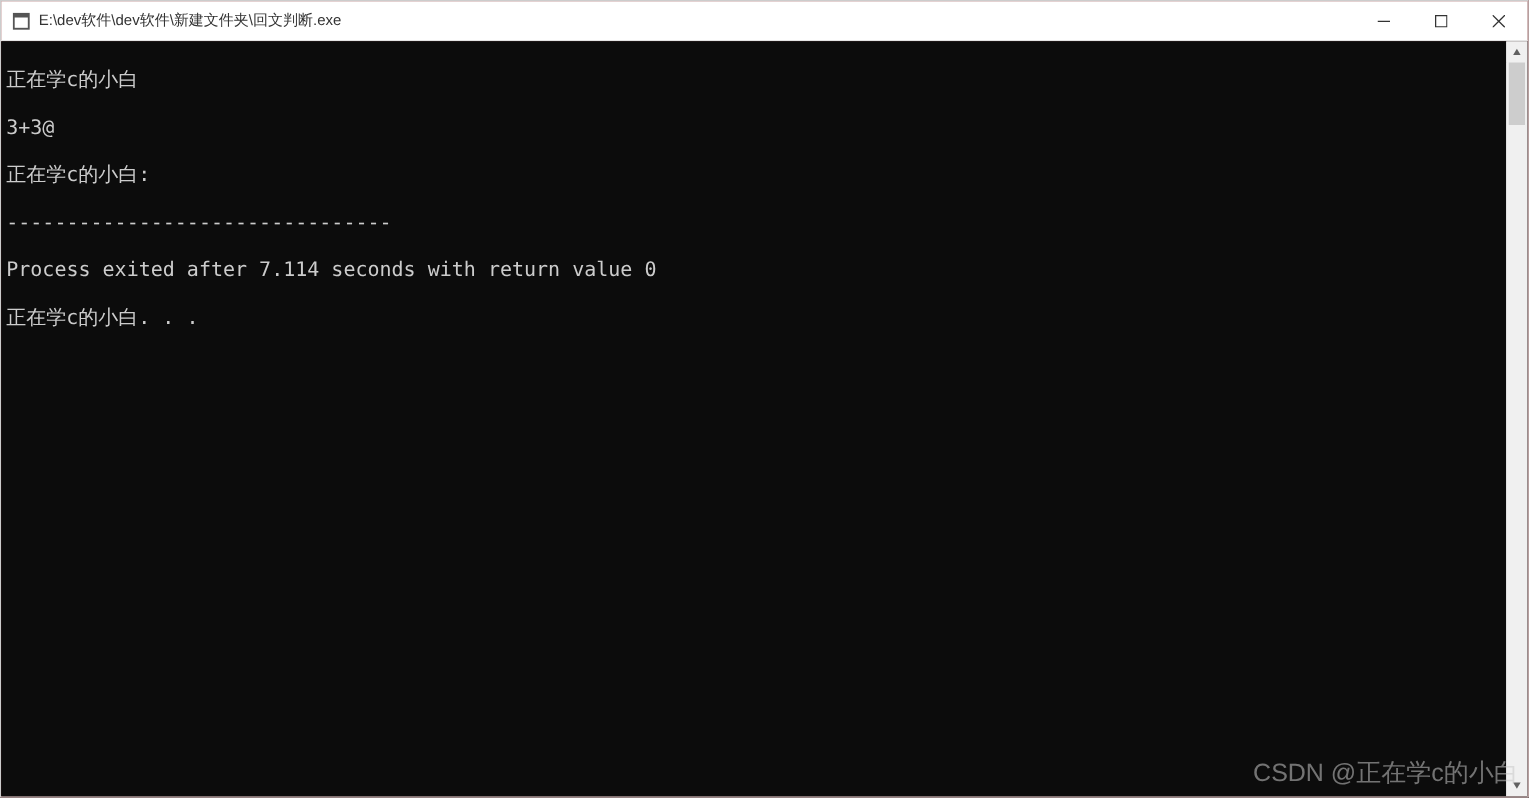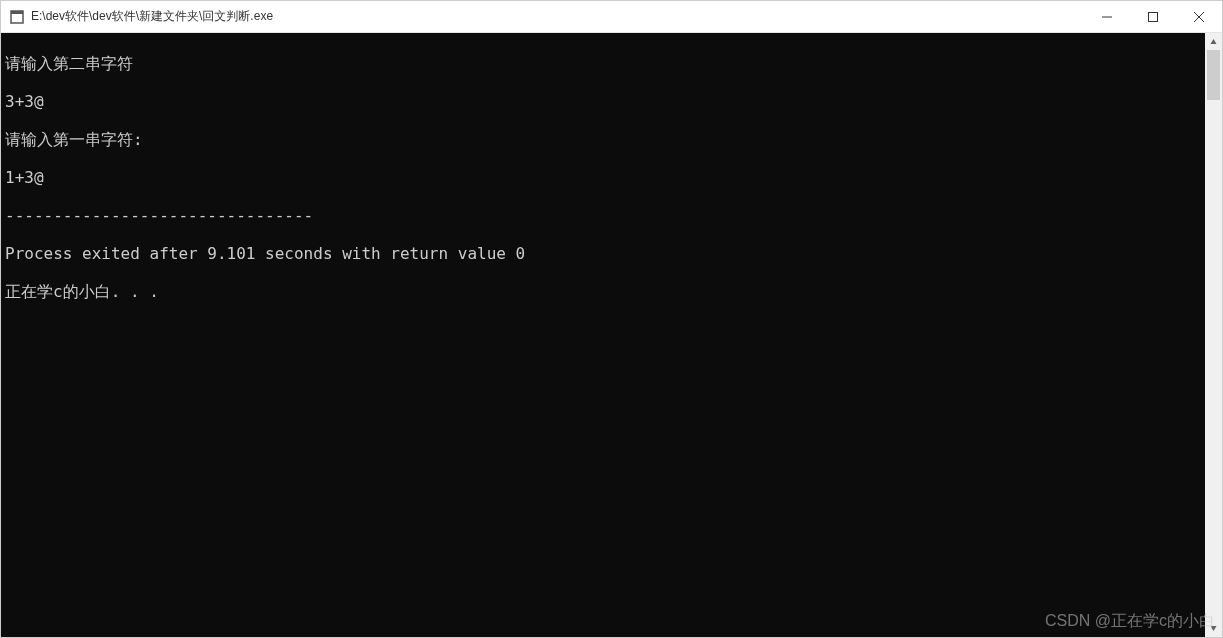--- a/index.html
+++ b/index.html
@@ -122,21 +122,21 @@
       left: 2px;
       right: 2px;
       height: 50px;
       background: #cdcdcd;
       cursor: pointer;
     }
     .watermark {
       position: absolute;
       bottom: 6px;
       right: 8px;
-      font-size: 16px;
+      font-size: 20px;
       color: rgba(200, 200, 200, 0.55);
       font-family: "Microsoft YaHei", sans-serif;
       pointer-events: none;
     }
   </style>
 </head>
 <body>
 
 <div class="window">
   <div class="titlebar">
@@ -161,26 +161,25 @@
       <div class="titlebar-btn close">
         <svg viewBox="0 0 10 10">
             <line x1="0" y1="0" x2="10" y2="10"></line>
             <line x1="10" y1="0" x2="0" y2="10"></line>
           </svg>
       </div>
     </div>
   </div>
   <div class="console-wrapper">
     <div class="console">
-<span class="console-line">请输入第二串字符</span>
+<span class="console-line">正在学c的小白</span>
 <span class="console-line">3+3@</span>
-<span class="console-line">请输入第一串字符:</span>
-<span class="console-line">1+3@</span>
+<span class="console-line">正在学c的小白:</span>
 <span class="console-line">--------------------------------</span>
-<span class="console-line">Process exited after 9.101 seconds with return value 0</span>
+<span class="console-line">Process exited after 7.114 seconds with return value 0</span>
 <span class="console-line">正在学c的小白. . .</span>
     </div>
     <div class="scrollbar">
       <div class="scrollbar-arrow">
         <svg viewBox="0 0 7 7">
             <polygon points="3.5,1 6.5,6 0.5,6" fill="#606060"></polygon>
           </svg>
       </div>
       <div class="scrollbar-track">
         <div class="scrollbar-thumb"></div>

